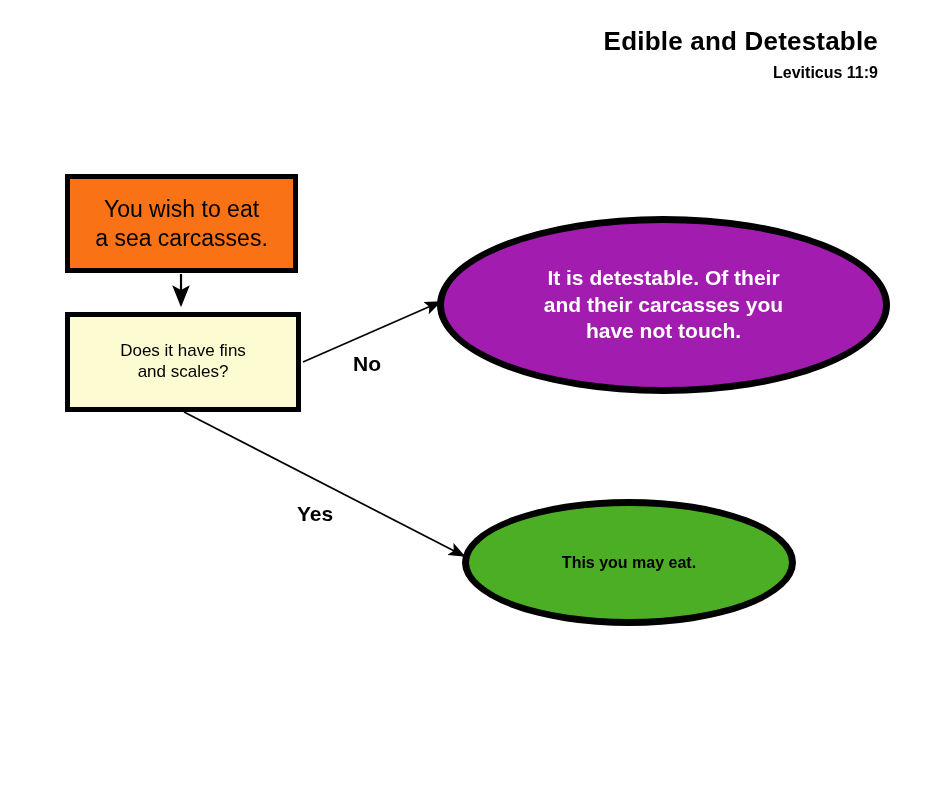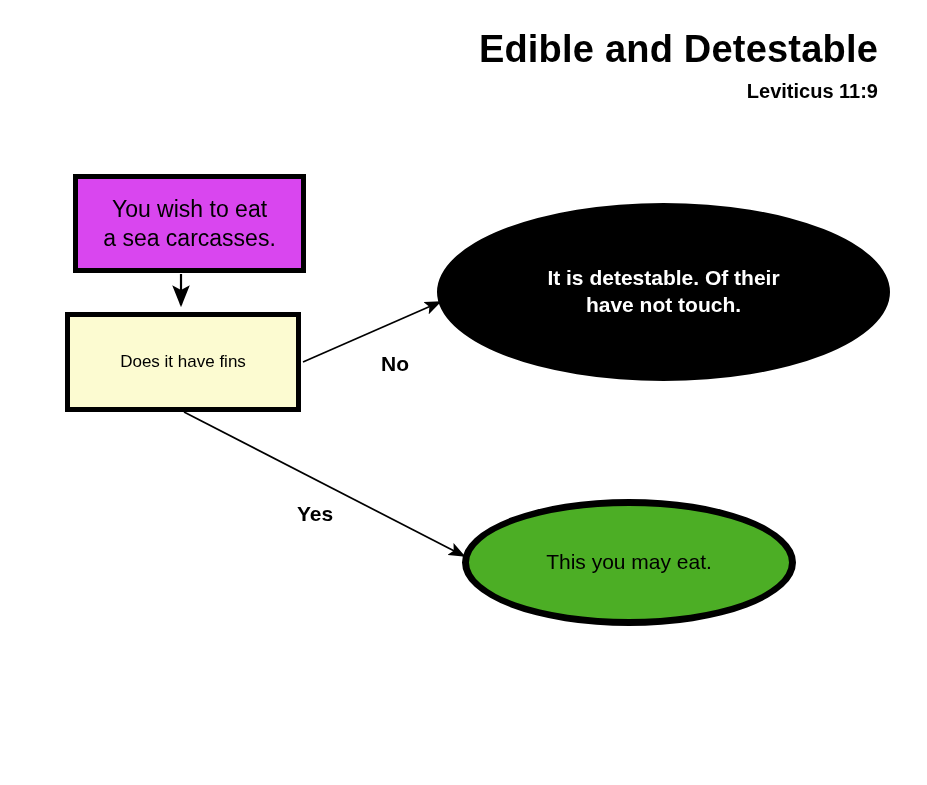--- a/index.html
+++ b/index.html
@@ -21,29 +21,29 @@
     height: 785px;
   }
   .title-block {
     position: absolute;
     right: 49px;
     top: 24px;
     text-align: right;
     width: 600px;
   }
   .title-line {
-    font-size: 38px;
+    font-size: 26px;
     font-weight: bold;
     color: #000000;
     line-height: 1.32;
     letter-spacing: 0.2px;
     white-space: nowrap;
   }
   .subtitle-line {
-    font-size: 20px;
+    font-size: 16px;
     font-weight: bold;
     color: #000000;
     line-height: 1.35;
     margin-top: 4px;
     white-space: nowrap;
   }
   .node-box {
     position: absolute;
     box-sizing: border-box;
     border: 5px solid #000000;
@@ -51,24 +51,23 @@
     align-items: center;
     justify-content: center;
     text-align: center;
     color: #000000;
   }
   #box-start {
     left: 65px;
     top: 174px;
     width: 233px;
     height: 99px;
-    background: #d946ef;
+    background: #f97316;
     font-size: 23px;
     line-height: 1.22;
-    margin-left: 8px;
   }
   #box-decision {
     left: 65px;
     top: 312px;
     width: 236px;
     height: 100px;
     background: #fcfbd1;
     font-size: 17px;
     line-height: 1.22;
   }
@@ -77,50 +76,50 @@
     box-sizing: border-box;
     border: 7px solid #000000;
     border-radius: 50%;
     display: flex;
     align-items: center;
     justify-content: center;
     text-align: center;
   }
   #ellipse-detestable {
     left: 437px;
-    top: 203px;
+    top: 216px;
     width: 453px;
     height: 178px;
-    background: #000000;
+    background: #a21caf;
     color: #ffffff;
     font-size: 21px;
     font-weight: bold;
     line-height: 1.28;
     padding: 0 48px;
   }
   #ellipse-edible {
     left: 462px;
     top: 499px;
     width: 334px;
     height: 127px;
     background: #4cae25;
     color: #000000;
-    font-size: 21px;
-    font-weight: normal;
+    font-size: 16px;
+    font-weight: bold;
     line-height: 1.25;
     padding: 0 32px;
   }
   .edge-label {
     position: absolute;
     font-size: 21px;
     font-weight: bold;
     color: #000000;
     white-space: nowrap;
   }
-  #label-no  { left: 353px; top: 352px; margin-left: 28px; }
+  #label-no  { left: 353px; top: 352px; }
   #label-yes { left: 297px; top: 502px; }
   .nowrap-line { display: block; }
 </style>
 </head>
 <body>
 
 <svg id="canvas" viewBox="0 0 927 785">
   <defs>
     <marker id="arrowhead" markerWidth="10" markerHeight="8" refX="9" refY="4" orient="auto" markerUnits="strokeWidth">
       <path d="M0,0 L10,4 L0,8 L2.2,4 Z" fill="#000000"></path>
@@ -142,26 +141,28 @@
 <div class="node-box" id="box-start">
   <div>
     <span class="nowrap-line">You wish to eat</span>
     <span class="nowrap-line">a sea carcasses.</span>
   </div>
 </div>
 
 <div class="node-box" id="box-decision">
   <div>
     <span class="nowrap-line">Does it have fins</span>
+    <span class="nowrap-line">and scales?</span>
   </div>
 </div>
 
 <div class="node-ellipse" id="ellipse-detestable">
   <div>
     <span class="nowrap-line">It is detestable. Of their</span>
+    <span class="nowrap-line">and their carcasses you</span>
     <span class="nowrap-line">have not touch.</span>
   </div>
 </div>
 
 <div class="node-ellipse" id="ellipse-edible">
   <div>
     <span class="nowrap-line">This you may eat.</span>
   </div>
 </div>
 

